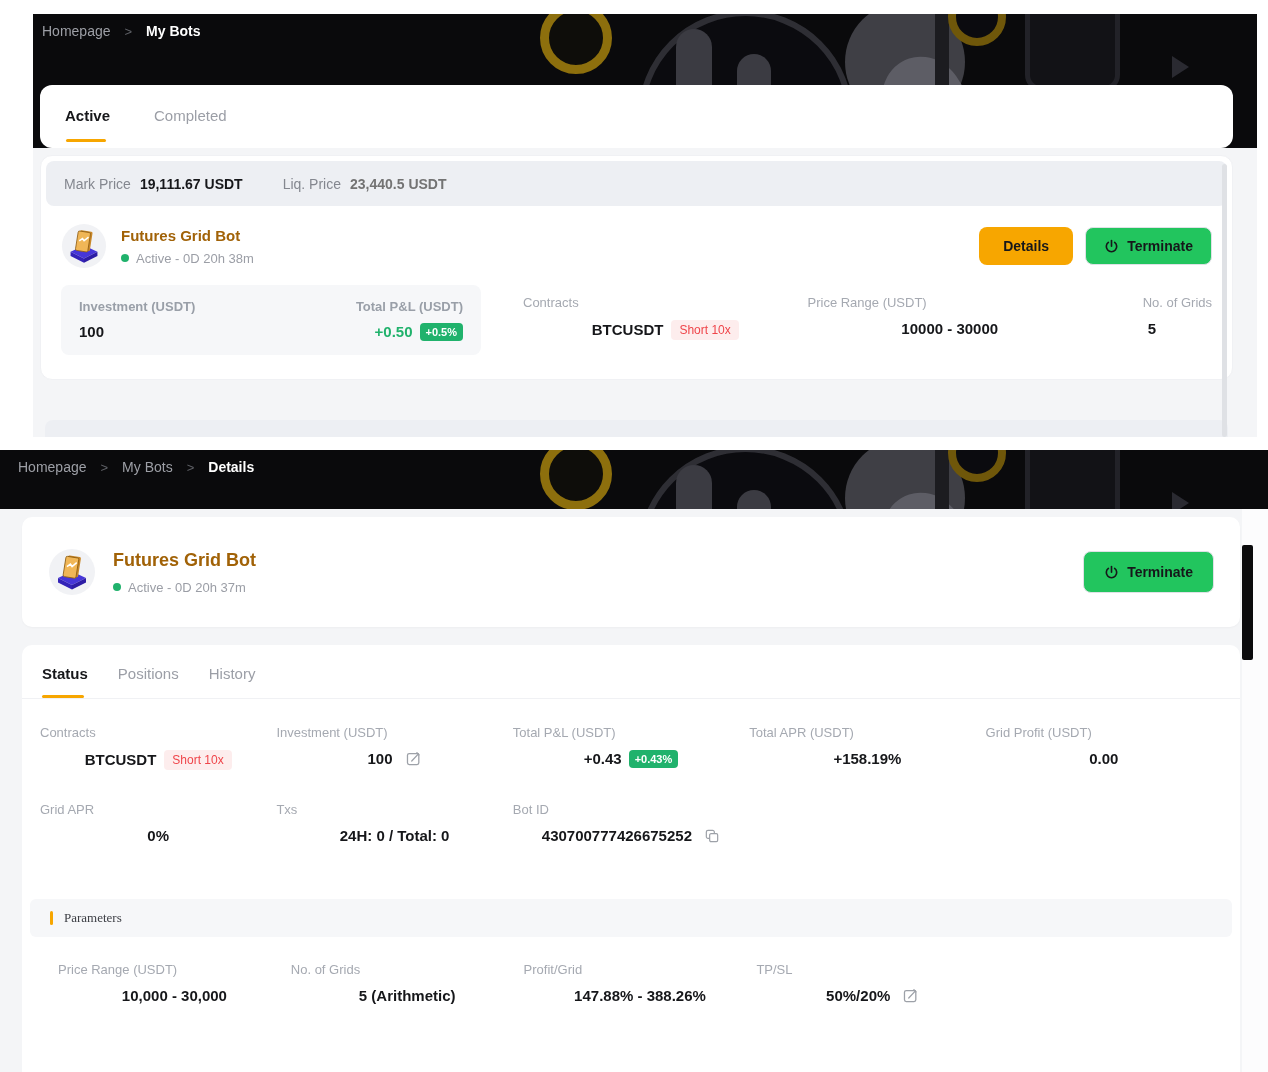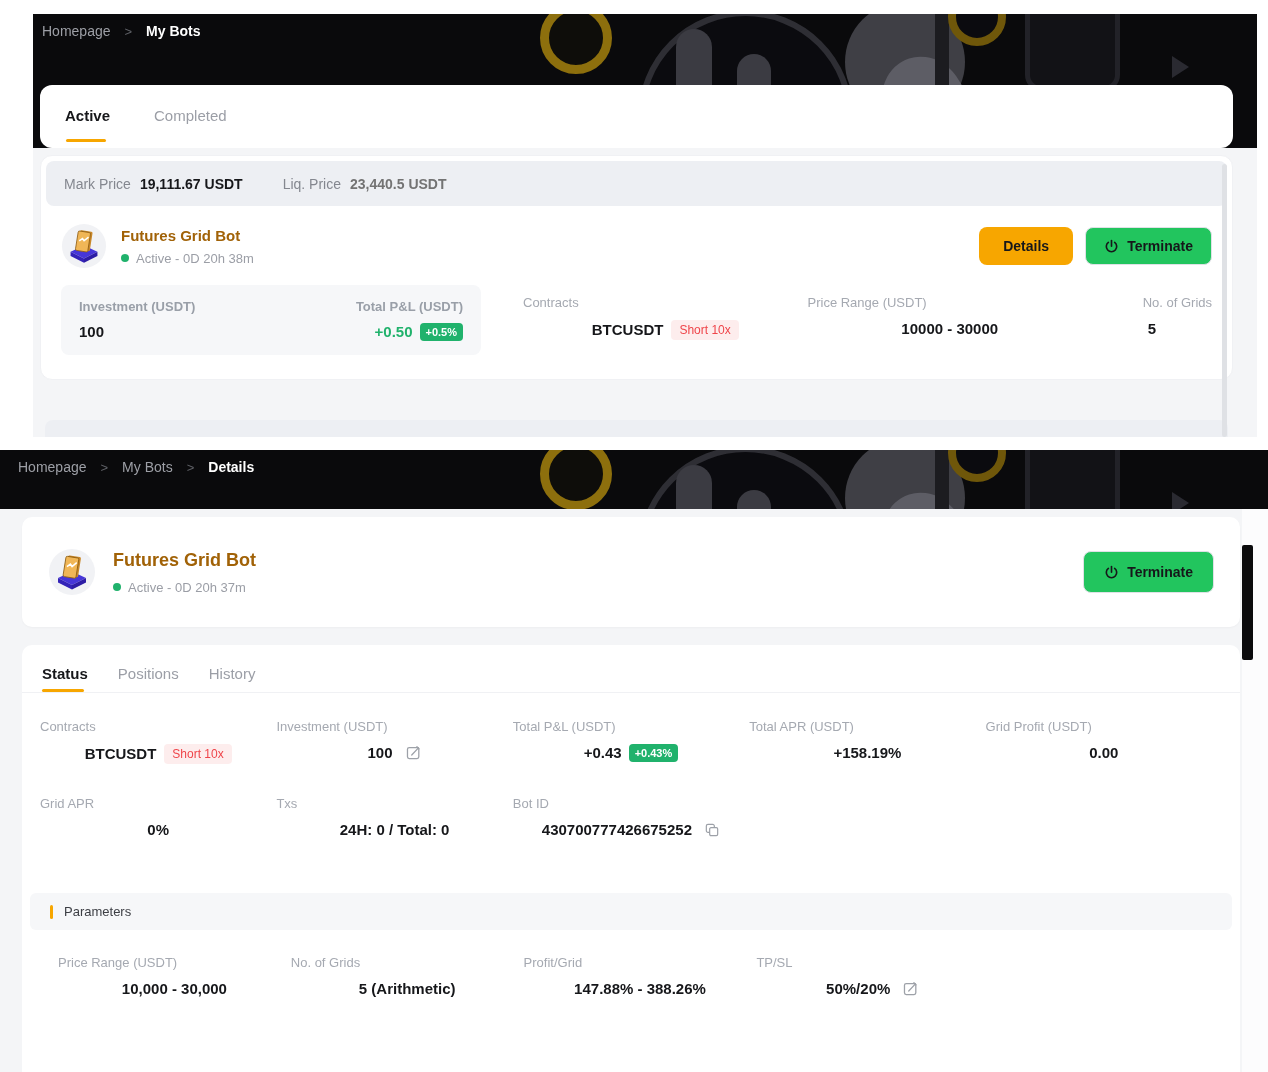--- a/index.html
+++ b/index.html
@@ -100,30 +100,30 @@
 
   
   .hdrcard { position:absolute; left:22px; top:67px; width:1218px; height:110px; z-index:2;
     background:#fff; border-radius:10px; display:flex; align-items:center; padding:0 26px;
     box-shadow:0 1px 2px rgba(0,0,0,.03); }
   .hdrcard .avatar { width:48px; height:48px; flex:0 0 48px; }
   .hdrcard .bname { font-size:18px; }
   .maincard { position:absolute; left:22px; top:195px; width:1218px; height:440px; z-index:2;
     background:#fff; border-radius:10px 10px 0 0; }
   .dtabs { display:flex; gap:30px; padding:20px 20px 0; border-bottom:1px solid #f0f1f4; }
-  .dtab { font-size:15px; color:#9b9ea6; cursor:pointer; position:relative; padding-bottom:10px; }
+  .dtab { font-size:15px; color:#9b9ea6; cursor:pointer; position:relative; padding-bottom:16px; }
   .dtab.sel { color:#16171a; font-weight:700; }
   .dtab.sel .underline { position:absolute; left:0; bottom:0; width:42px; height:3px;
     background:#f7a600; border-radius:2px; }
   .statgrid { display:grid; grid-template-columns:repeat(5,1fr); row-gap:32px;
     padding:26px 18px 0; }
   .icon-btn { background:none; border:none; cursor:pointer; padding:0; margin-left:8px;
     vertical-align:-3px; }
   .parambar { margin:52px 8px 0; background:#f6f7f9; border-radius:6px; padding:11px 20px;
-    font-size:13px; color:#3c3e44; display:flex; align-items:center; }
+    font-size:13px; color:#3c3e44; display:flex; align-items:center;font-family:Liberation Serif, serif; }
   .pipe { display:inline-block; width:3px; height:14px; background:#f7a600;
     border-radius:2px; margin-right:11px; }
   .paramgrid { display:grid; grid-template-columns:repeat(5,1fr); padding:25px 18px 0 36px; }
   .track-b { position:absolute; right:0; top:59px; width:26px; height:563px; background:#fcfcfd; }
   .thumb-b { position:absolute; right:15px; top:95px; width:11px; height:115px;
     background:#0a0a0c; border-radius:2px; z-index:5; }
 </style>
 </head>
 <body>
 

